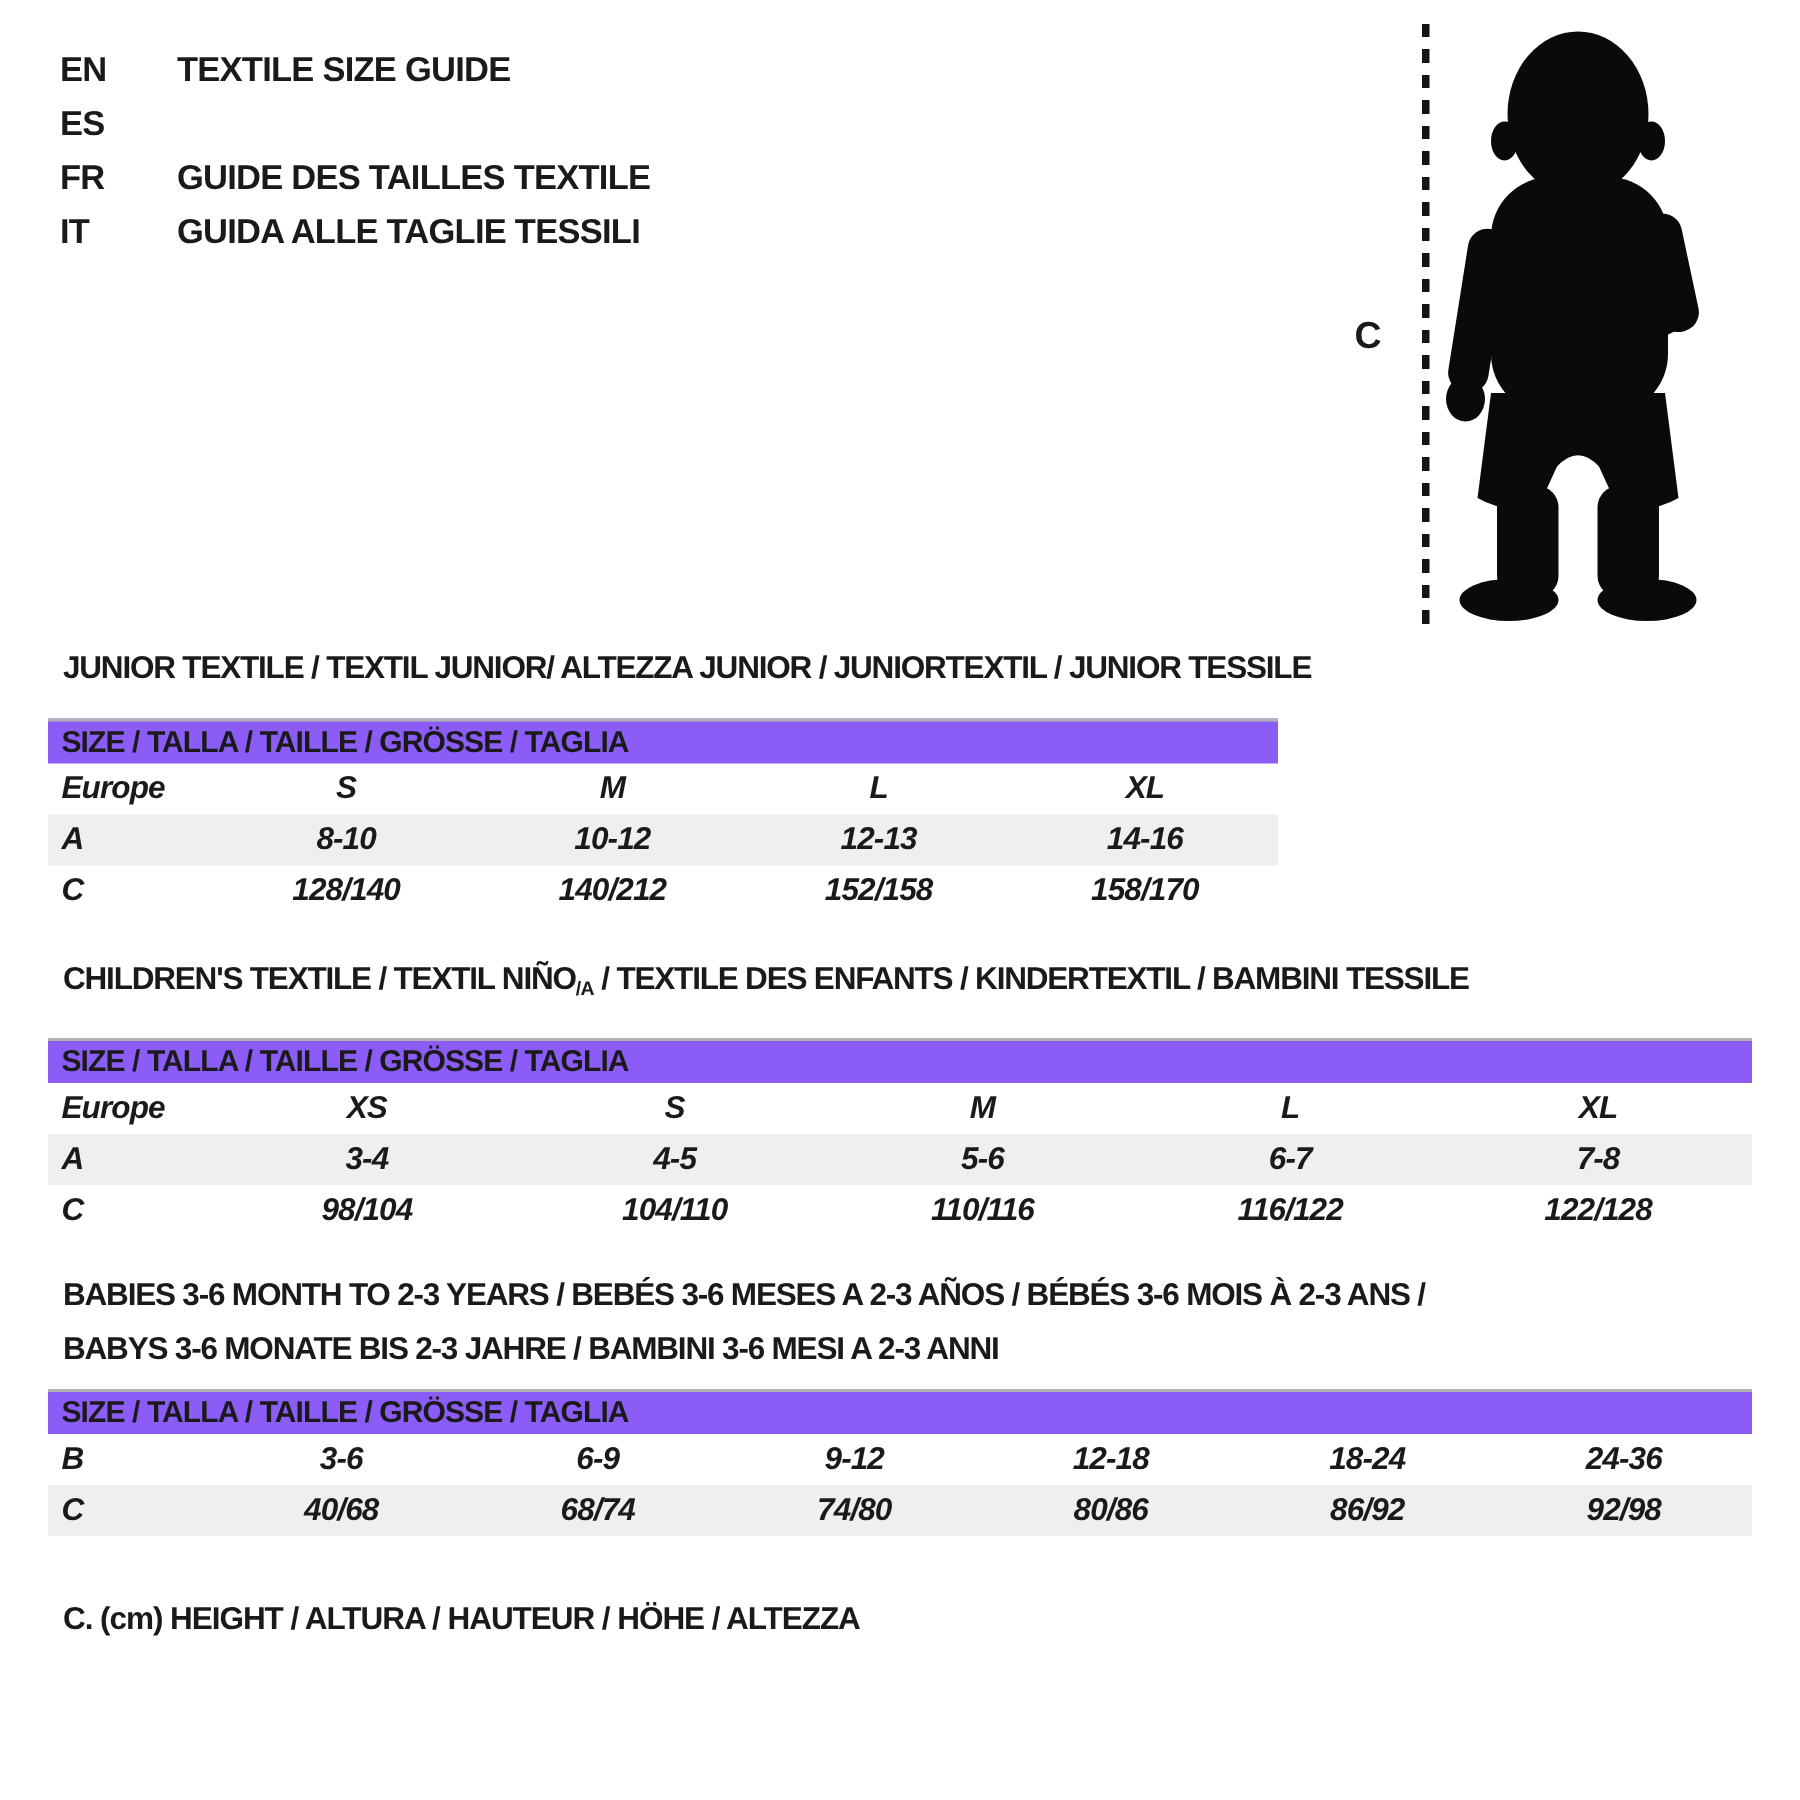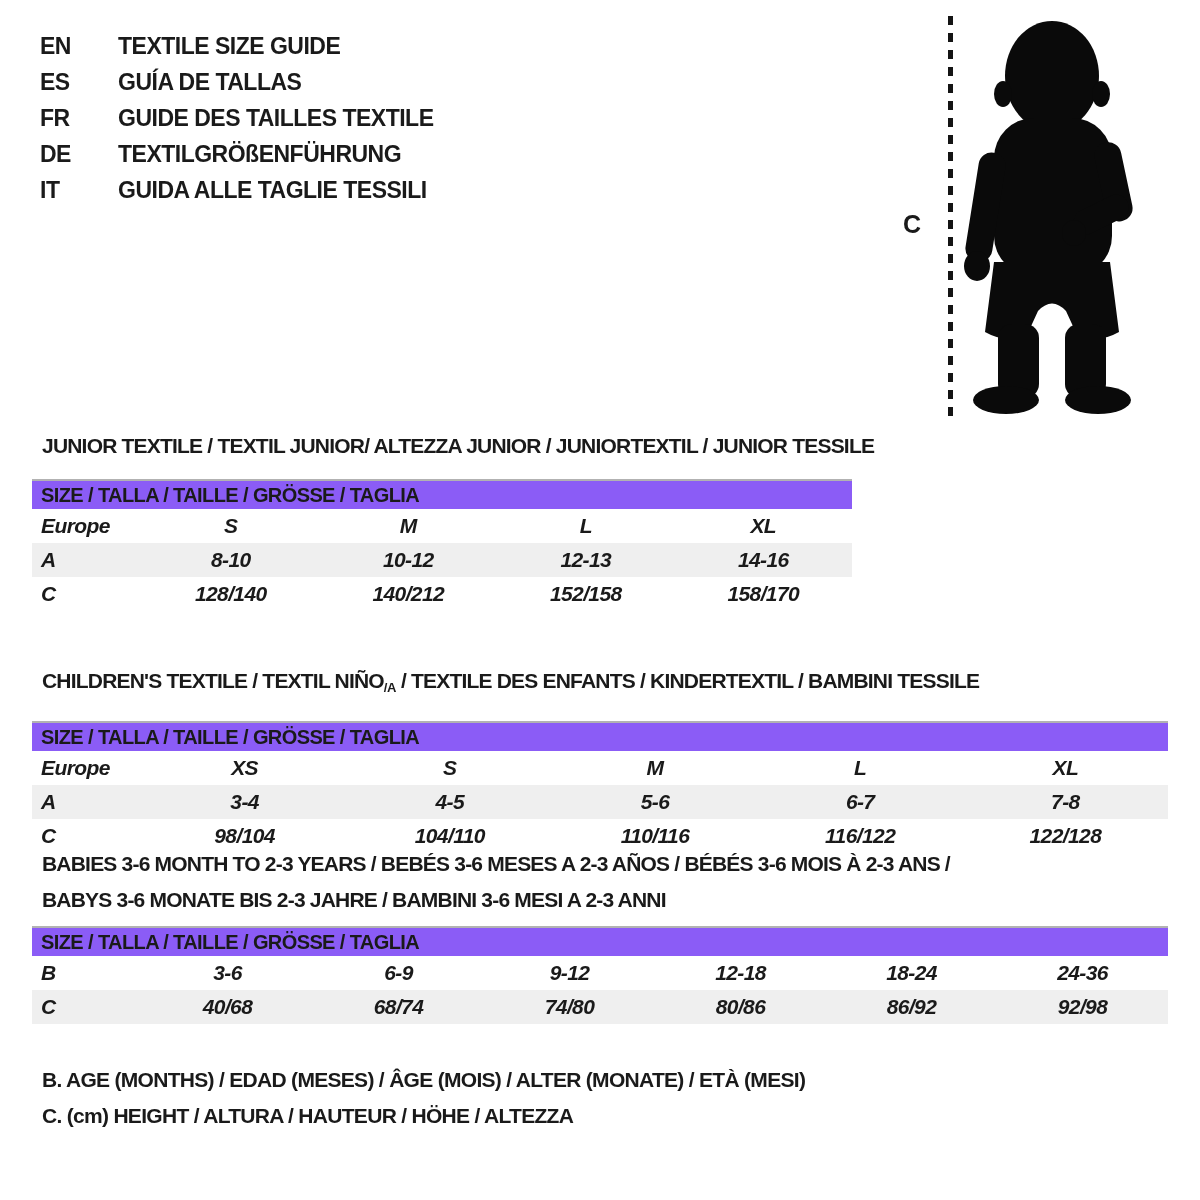--- a/index.html
+++ b/index.html
@@ -41,29 +41,24 @@
 
 <div class="page">
 
   <div class="lang-block">
     <div class="lang-row">
       <span class="lang-code">EN</span>
       <span class="lang-label">TEXTILE SIZE GUIDE</span>
     </div>
     <div class="lang-row">
       <span class="lang-code">ES</span>
-      <span class="lang-label">GUÍA DE TALLAS</span>
     </div>
     <div class="lang-row">
       <span class="lang-code">FR</span>
       <span class="lang-label">GUIDE DES TAILLES TEXTILE</span>
-    </div>
-    <div class="lang-row">
-      <span class="lang-code">DE</span>
-      <span class="lang-label">TEXTILGRÖßENFÜHRUNG</span>
     </div>
     <div class="lang-row">
       <span class="lang-code">IT</span>
       <span class="lang-label">GUIDA ALLE TAGLIE TESSILI</span>
     </div>
   </div>
 
   <div class="measure-line"></div>
   <div class="measure-label">C</div>
 
@@ -118,21 +113,21 @@
             <td class="lbl">C</td>
             <td>128/140</td>
             <td>140/212</td>
             <td>152/158</td>
             <td>158/170</td>
           </tr>
         </tbody>
       </table>
   </div>
 
-  <div class="section children" style="top:640px;width:1136px;margin-top:28px;">
+  <div class="section children" style="top:640px;width:1136px;">
     <div class="sec-title">
       <span>CHILDREN'S TEXTILE / TEXTIL NIÑO</span><span class="sub">/A</span><span> / TEXTILE DES ENFANTS / KINDERTEXTIL / BAMBINI TESSILE</span>
     </div>
     <div class="size-bar">SIZE / TALLA / TAILLE / GRÖSSE / TAGLIA</div>
     <table>
         <colgroup>
           <col style="width:110px">
           <col>
           <col>
           <col>
@@ -201,17 +196,16 @@
             <td>74/80</td>
             <td>80/86</td>
             <td>86/92</td>
             <td>92/98</td>
           </tr>
         </tbody>
       </table>
   </div>
 
   <div class="legend">
-    <div class="legend-line">B. AGE (MONTHS) / EDAD (MESES) / ÂGE (MOIS) / ALTER (MONATE) / ETÀ (MESI)</div>
     <div class="legend-line">C. (cm) HEIGHT / ALTURA / HAUTEUR / HÖHE / ALTEZZA</div>
   </div>
 
 </div>
 
 </body></html>

